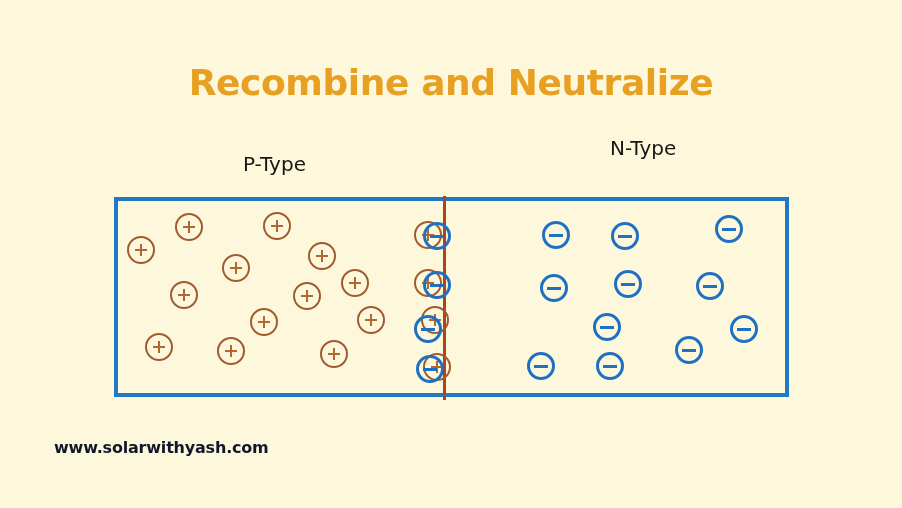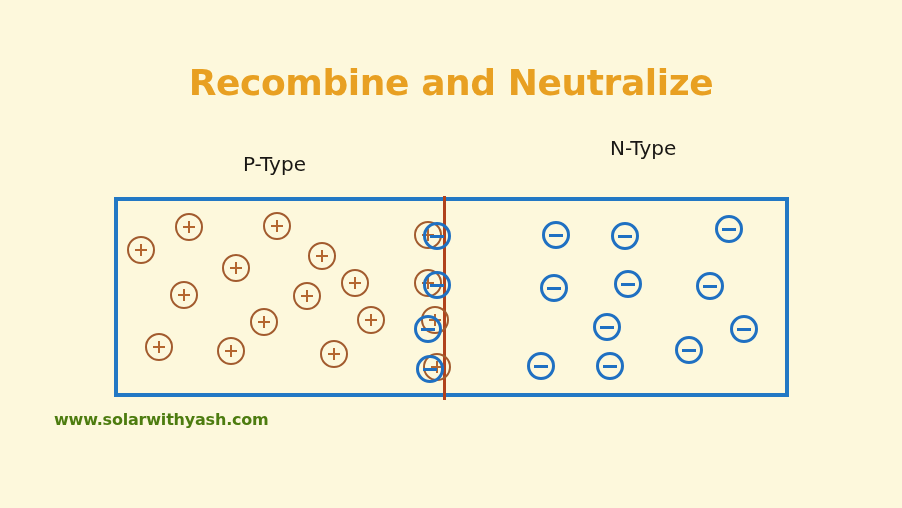--- a/index.html
+++ b/index.html
@@ -96,25 +96,25 @@
     position: absolute;
     left: 4px;
     top: 10px;
     width: 14px;
     height: 3px;
     background: #1f70c2;
   }
   #watermark {
     position: absolute;
     left: 54px;
-    top: 410px;
+    top: 438px;
     font-family: "DejaVu Sans", sans-serif;
     font-size: 16px;
     font-weight: 700;
-    color: #4d7c0f;
+    color: #0f172a;
     letter-spacing: -0.2px;
     white-space: nowrap;
   }
 </style>
 </head>
 <body>
 
 <div id="stage">
 
   <div id="title">Recombine and Neutralize</div>

